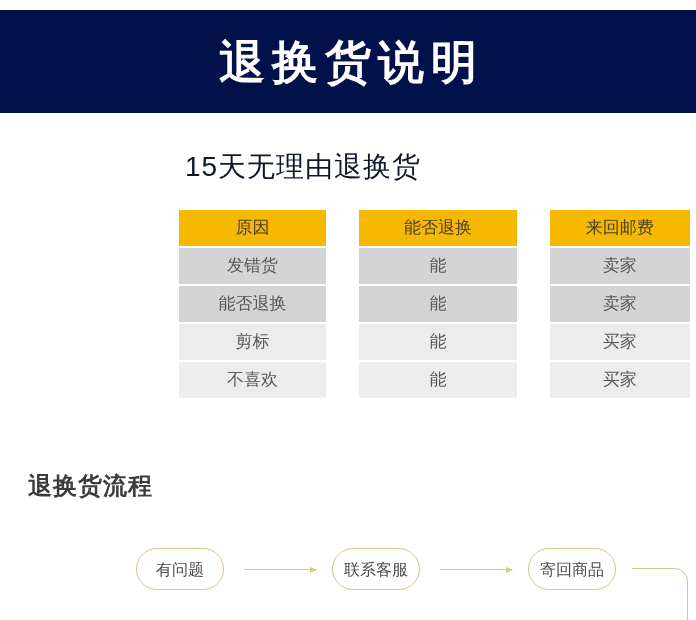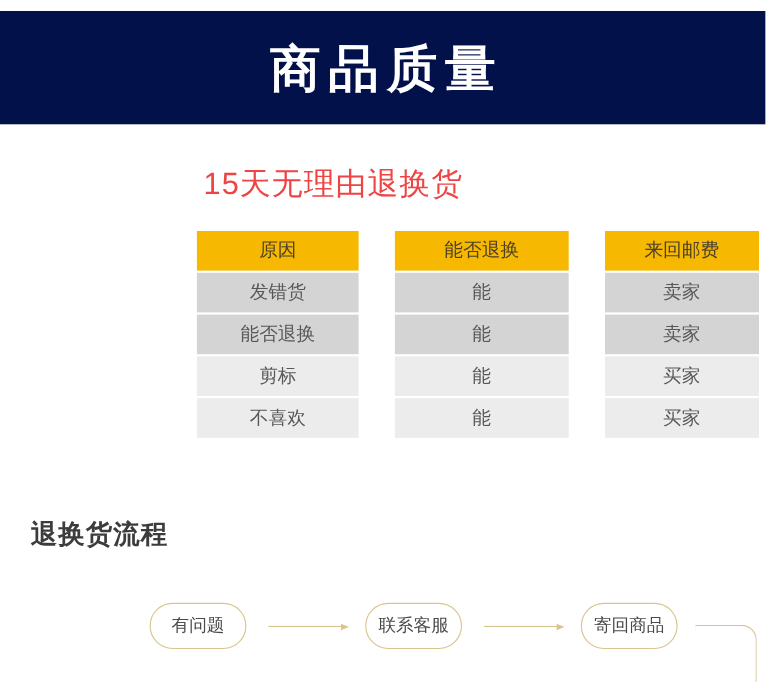--- a/index.html
+++ b/index.html
@@ -37,21 +37,21 @@
     white-space: nowrap;
   }
 
   
   .subtitle {
     position: absolute;
     left: 0;
     top: 148px;
     width: 606px;
     text-align: center;
-    color: #ef4444;
+    color: #0f172a;
     font-size: 28px;
     font-weight: normal;
     letter-spacing: 1px;
     white-space: nowrap;
   }
 
   
   .table {
     position: absolute;
     left: 157px;
@@ -164,21 +164,21 @@
     border-top: 1.5px solid #d9c48e;
     border-right: 1.5px solid #d9c48e;
     border-top-right-radius: 14px;
     box-sizing: border-box;
   }
 </style>
 </head>
 <body>
 
 <div class="banner">
-  <div class="banner-title">商品质量</div>
+  <div class="banner-title">退换货说明</div>
 </div>
 
 <div class="subtitle">15天无理由退换货</div>
 
 <div class="table">
 
   <div class="col col-reason">
     <div class="cell cell-head">原因</div>
     <div class="cell cell-dark">发错货</div>
     <div class="cell cell-dark">能否退换</div>

